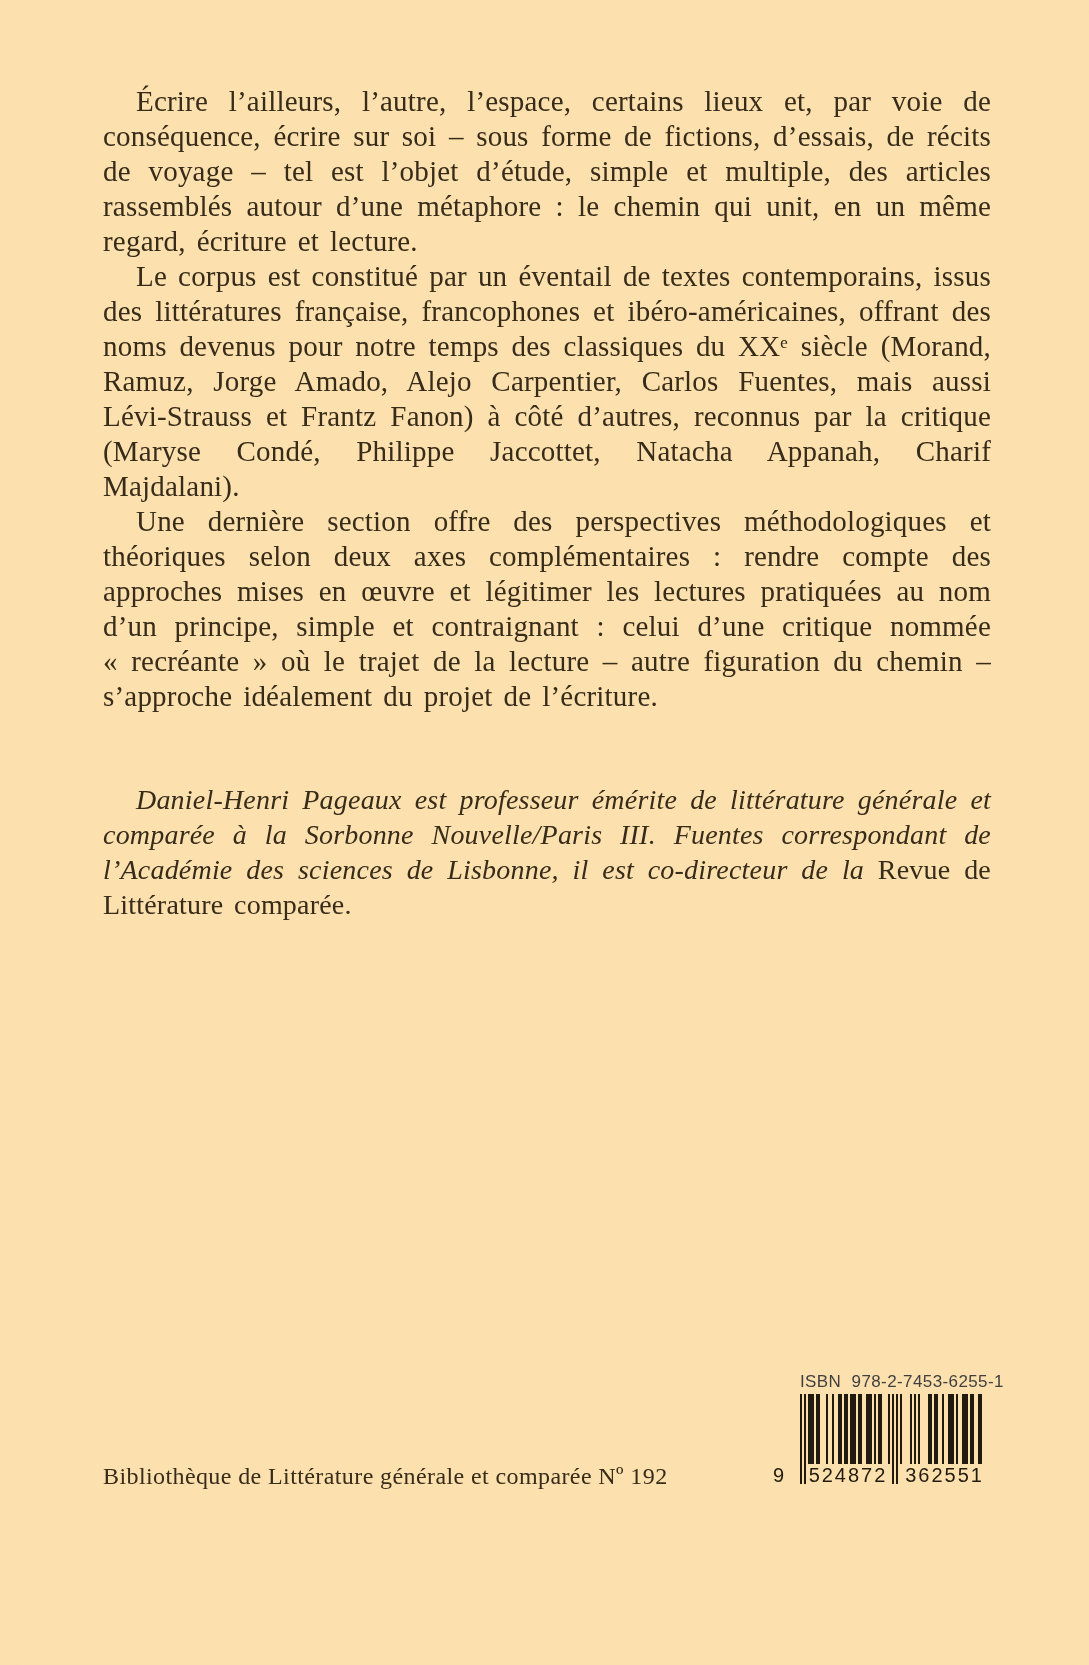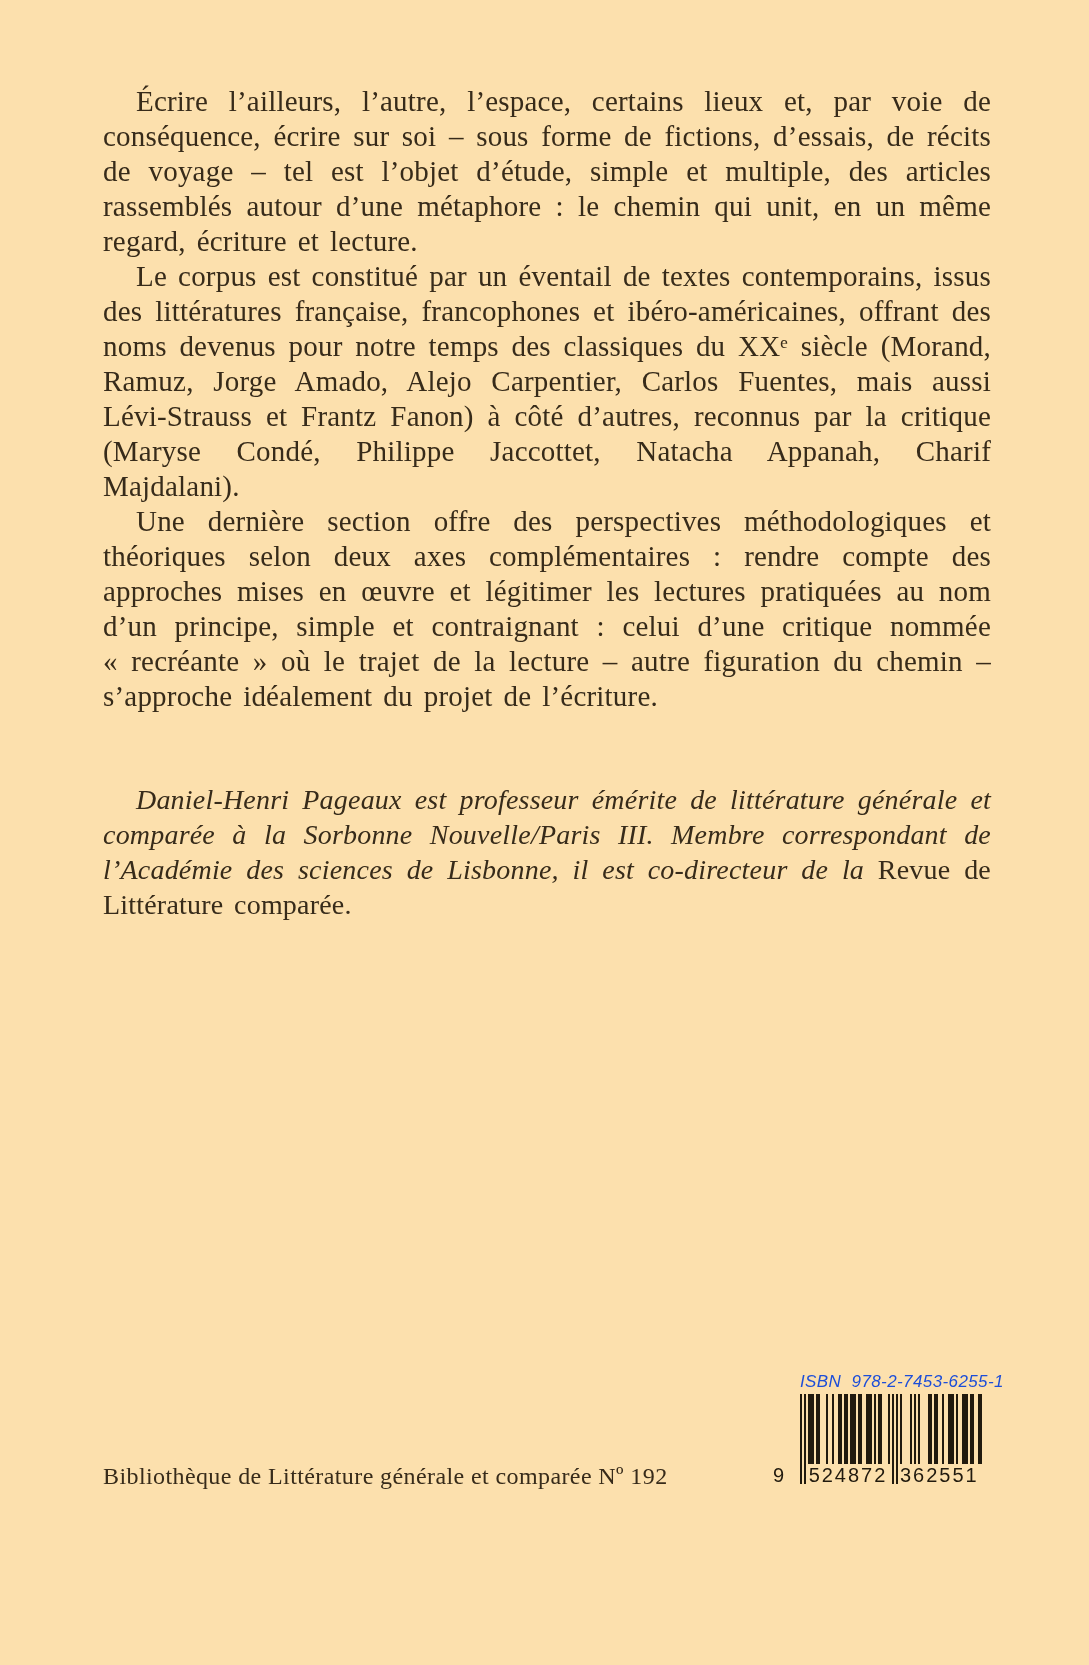--- a/index.html
+++ b/index.html
@@ -37,23 +37,22 @@
     top: 1463px;
     font-size: 24px;
     letter-spacing: 0.4px;
     color: #372b1a;
   }
   .isbn-block { position: absolute; left: 800px; top: 1372px; width: 192px; }
   .isbn-label {
     font-family: "Liberation Sans", "DejaVu Sans", sans-serif;
     font-size: 17px;
     letter-spacing: 0.4px;
-    color: #1d4ed8;
+    color: #404040;
     white-space: nowrap;
-    font-style: italic;
   }
   .barcode {
     position: absolute;
     left: 800px;
     top: 1394px;
     width: 190px;
     height: 100px;
   }
   .bars { display: flex; align-items: flex-start; height: 92px; }
   .bars i { display: block; width: 2px; height: 70px; }
@@ -61,33 +60,33 @@
   .bars i.g { height: 90px; }
   .bc-digit {
     position: absolute;
     top: 70px;
     font-family: "Liberation Sans", "DejaVu Sans", sans-serif;
     font-size: 20px;
     color: #211a0e;
   }
   .bc-first { left: -27px; }
   .bc-left  { left: 6px;   width: 84px; text-align: center; letter-spacing: 2px; }
-  .bc-right { left: 100px; width: 84px; text-align: left; letter-spacing: 2px; }
+  .bc-right { left: 100px; width: 84px; text-align: right; letter-spacing: 2px; }
 </style>
 </head>
 <body>
 
 <div class="cover">
 
   <div class="text-block">
     <p>Écrire l’ailleurs, l’autre, l’espace, certains lieux et, par voie de conséquence, écrire sur soi – sous forme de fictions, d’essais, de récits de voyage – tel est l’objet d’étude, simple et multiple, des articles rassemblés autour d’une métaphore&nbsp;: le chemin qui unit, en un même regard, écriture et lecture.</p>
     <p>Le corpus est constitué par un éventail de textes contemporains, issus des littératures française, francophones et ibéro-américaines, offrant des noms devenus pour notre temps des classiques du XXᵉ siècle (Morand, Ramuz, Jorge Amado, Alejo Carpentier, Carlos Fuentes, mais aussi Lévi-Strauss et Frantz Fanon) à côté d’autres, reconnus par la critique (Maryse Condé, Philippe Jaccottet, Natacha Appanah, Charif Majdalani).</p>
     <p>Une dernière section offre des perspectives méthodologiques et théoriques selon deux axes complémentaires&nbsp;: rendre compte des approches mises en œuvre et légitimer les lectures pratiquées au nom d’un principe, simple et contraignant&nbsp;: celui d’une critique nommée «&nbsp;recréante&nbsp;» où le trajet de la lecture – autre figuration du chemin – s’approche idéalement du projet de l’écriture.</p>
     <p class="bio">
-      <span>Daniel-Henri Pageaux est professeur émérite de littérature générale et comparée à la Sorbonne Nouvelle/Paris III. Membre correspondant de l’Académie des sciences de Lisbonne, il est co-directeur de la</span>
+      <span>Daniel-Henri Pageaux est professeur émérite de littérature générale et comparée à la Sorbonne Nouvelle/Paris III. Fuentes correspondant de l’Académie des sciences de Lisbonne, il est co-directeur de la</span>
       <span class="roman">Revue de Littérature comparée.</span>
     </p>
   </div>
 
   <div class="isbn-block">
     <div class="isbn-label">ISBN&nbsp;&nbsp;978-2-7453-6255-1</div>
   </div>
 
   <div class="barcode">
     <div class="bars">

